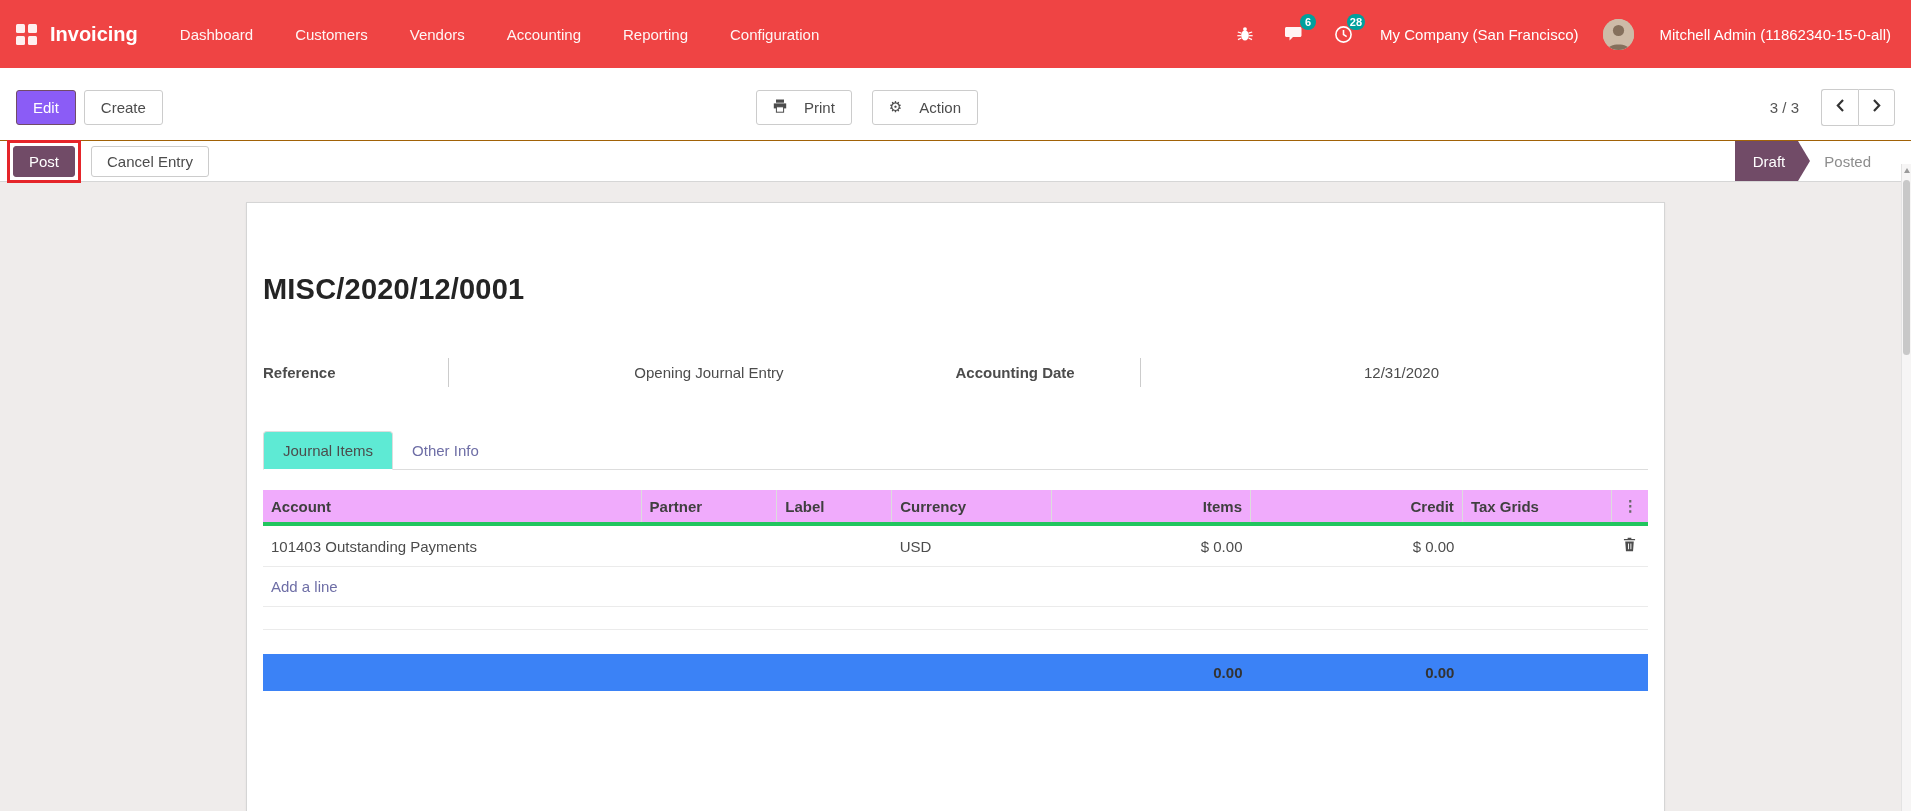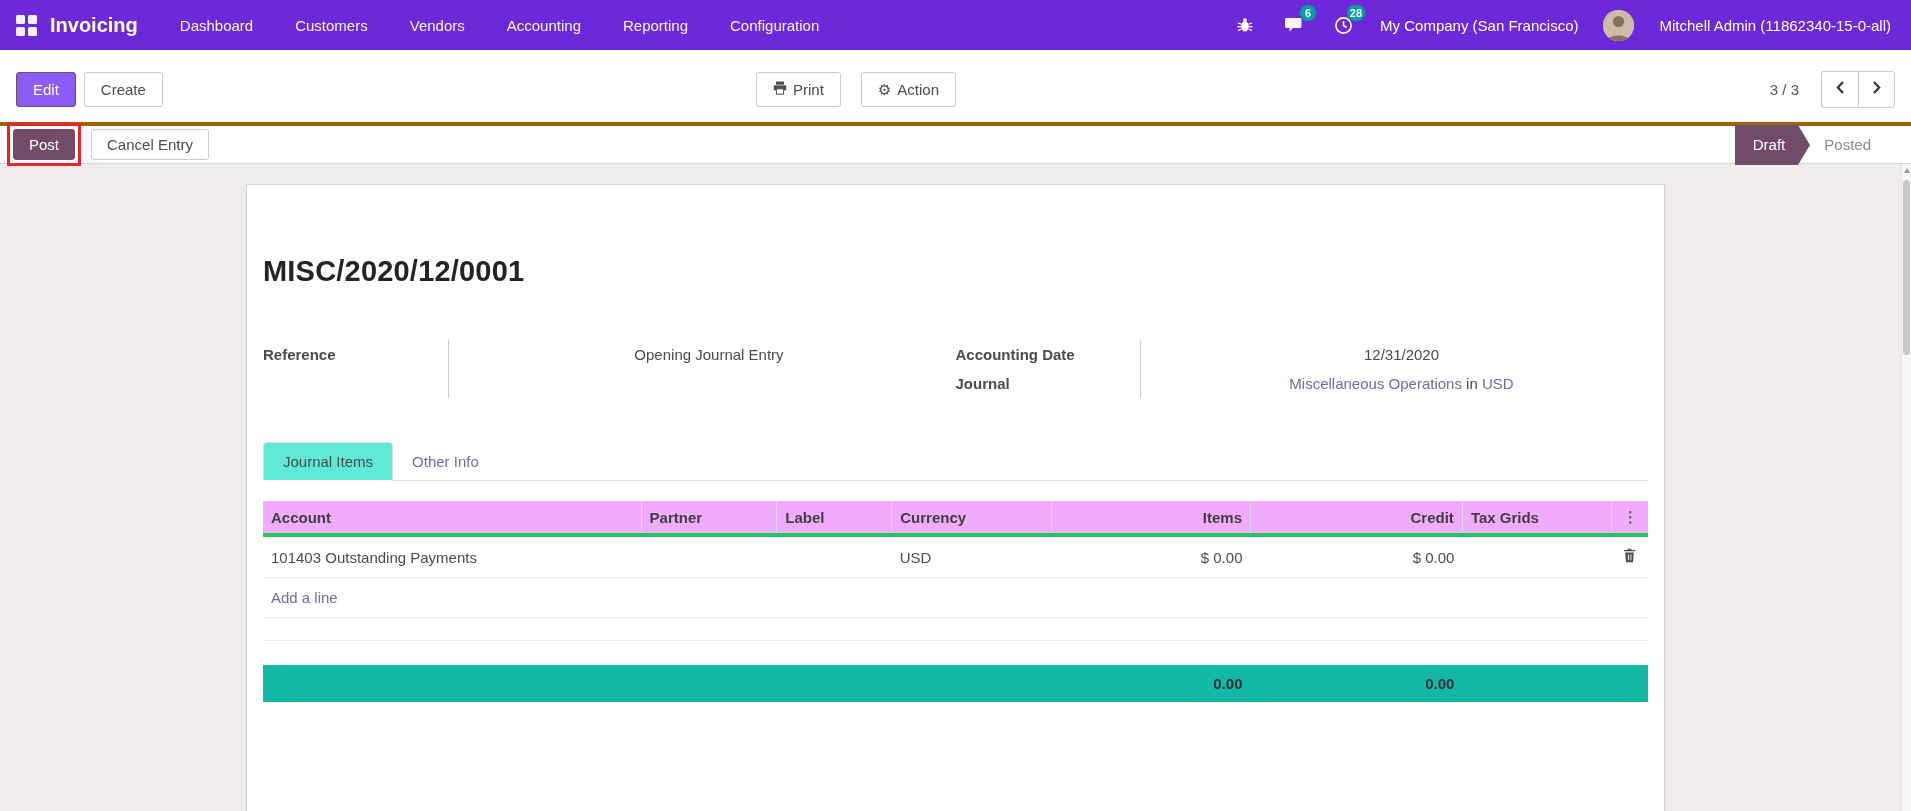--- a/index.html
+++ b/index.html
@@ -6,21 +6,21 @@
   html,body { margin:0; padding:0; }
   body {
     width:1911px; height:811px; overflow:hidden; position:relative;
     font-family:"Liberation Sans", sans-serif; font-size:15px; color:#4c4c4c;
     background:#efeceb;
   }
   button { font-family:"Liberation Sans", sans-serif; cursor:pointer; }
 
   
   .navbar {
-    height:50px; background:#6d28d9; color:#fff;
+    height:68px; background:#ef4444; color:#fff;
     display:flex; align-items:center; padding:0 20px 0 16px;
   }
   .apps-icon { display:grid; grid-template-columns:repeat(2,9px); grid-gap:3px; cursor:pointer; }
   .apps-icon span { width:9px; height:9px; background:rgba(255,255,255,.92); border-radius:1.5px; }
   .app-name { font-size:20px; font-weight:bold; margin-left:13px; cursor:pointer; }
   .nav-menu { display:flex; margin-left:42px; gap:42px; font-size:15px; }
   .nav-menu span { cursor:pointer; color:rgba(255,255,255,.95); }
   .nav-right { margin-left:auto; display:flex; align-items:center; gap:25px; font-size:15px; }
   .nav-icon { position:relative; width:24px; height:24px; display:flex; align-items:center; justify-content:center; cursor:pointer; }
   .badge {
@@ -38,35 +38,35 @@
   .bc-sep { color:#8a8a8a; margin:0 9px; }
   .bc-current { color:#929292; }
   .control-row { display:flex; align-items:center; position:relative; height:38px; }
   .btn {
     font-size:15px; padding:8px 16px; border:1px solid #ccc; background:#fff;
     color:#4c4c4c; border-radius:3px;
   }
   .btn-primary { background:#8b5cf6; border-color:#714B67; color:#fff; }
   .btn + .btn { margin-left:8px; }
   .center-buttons { position:absolute; left:740px; display:flex; gap:12px; }
-  .btn-icon { display:inline-flex; align-items:center; gap:6px; }
+  .btn-icon { display:inline-flex; gap:17px; }
   .gear-glyph { font-size:15px; line-height:1; color:#4c4c4c; }
   .pager { margin-left:auto; display:flex; align-items:center; gap:22px; }
   .pager-value { color:#555; cursor:pointer; }
   .pager-buttons { display:flex; }
   .pager-btn {
     width:37px; height:37px; border:1px solid #ccc; background:#fff;
     display:flex; align-items:center; justify-content:center; padding:0;
   }
   .pager-btn.prev { border-radius:3px 0 0 3px; border-right:none; }
   .pager-btn.next { border-radius:0 3px 3px 0; }
 
   
   .statusbar {
-    height:42px; background:#fff; border-top:4px solid #a16207; border-bottom:1px solid #d6d6d6;
+    height:42px; background:#fff; border-top:1px solid #a16207; border-bottom:1px solid #d6d6d6;
     display:flex; align-items:center; padding-left:7px; position:relative;
   }
   .annotation { border:3px solid #e5252a; padding:3px; display:inline-flex; margin-right:10px; }
   .sb-btn { padding:6px 15px; font-size:15px; border-radius:3px; border:1px solid #ccc; background:#fff; color:#4c4c4c; }
   .sb-btn.primary { background:#714B67; border-color:#714B67; color:#fff; }
   .status-widget { margin-left:auto; display:flex; align-items:stretch; height:40px; margin-right:26px; }
   .status-draft {
     background:#714B67; color:#fff; display:flex; align-items:center;
     padding:0 13px 0 18px; position:relative; font-size:15px; cursor:pointer;
   }
@@ -118,21 +118,21 @@
   table.grid th:last-child { border-right:none; }
   table.grid th.num { text-align:right; }
   table.grid th.menu-col { text-align:center; color:#666; font-weight:bold; padding:7px 2px; cursor:pointer; }
   table.grid td { padding:11px 8px; border-bottom:1px solid #ebebeb; color:#4c4c4c; white-space:nowrap; overflow:hidden; }
   table.grid td.num { text-align:right; }
   table.grid td.center { text-align:center; }
   .row-empty td { height:16px; }
   .trash-btn { background:none; border:none; padding:0; line-height:0; }
 
   table.totals { width:100%; border-collapse:collapse; margin-top:24px; font-size:15px; table-layout:fixed; }
-  table.totals td { background:#14b8a6; padding:10px 8px; font-weight:bold; color:#333; white-space:nowrap; }
+  table.totals td { background:#3b82f6; padding:10px 8px; font-weight:bold; color:#333; white-space:nowrap; }
   table.totals td.num { text-align:right; }
 
   
   .scrollbar {
     position:absolute; right:0; top:164px; width:10px; height:647px;
     background:#f6f5f5; border-left:1px solid #e3e3e3; z-index:5; cursor:pointer;
   }
   .scroll-up {
     width:0; height:0; margin:4px auto 0;
     border-left:3.5px solid transparent; border-right:3.5px solid transparent;
@@ -260,28 +260,20 @@
       <div class="fgroup">
         <div class="frow">
           <div class="flabel">Reference</div>
           <div class="fvalue">Opening Journal Entry</div>
         </div>
       </div>
       <div class="fgroup">
         <div class="frow">
           <div class="flabel">Accounting Date</div>
           <div class="fvalue">12/31/2020</div>
-        </div>
-        <div class="frow">
-          <div class="flabel">Journal</div>
-          <div class="fvalue">
-            <span class="link">Miscellaneous Operations</span>
-            <span>in</span>
-            <span class="link">USD</span>
-          </div>
         </div>
       </div>
     </div>
 
     <div class="tabs">
       <div class="tab active">Journal Items</div>
       <div class="tab inactive">Other Info</div>
     </div>
 
     <table class="grid">

